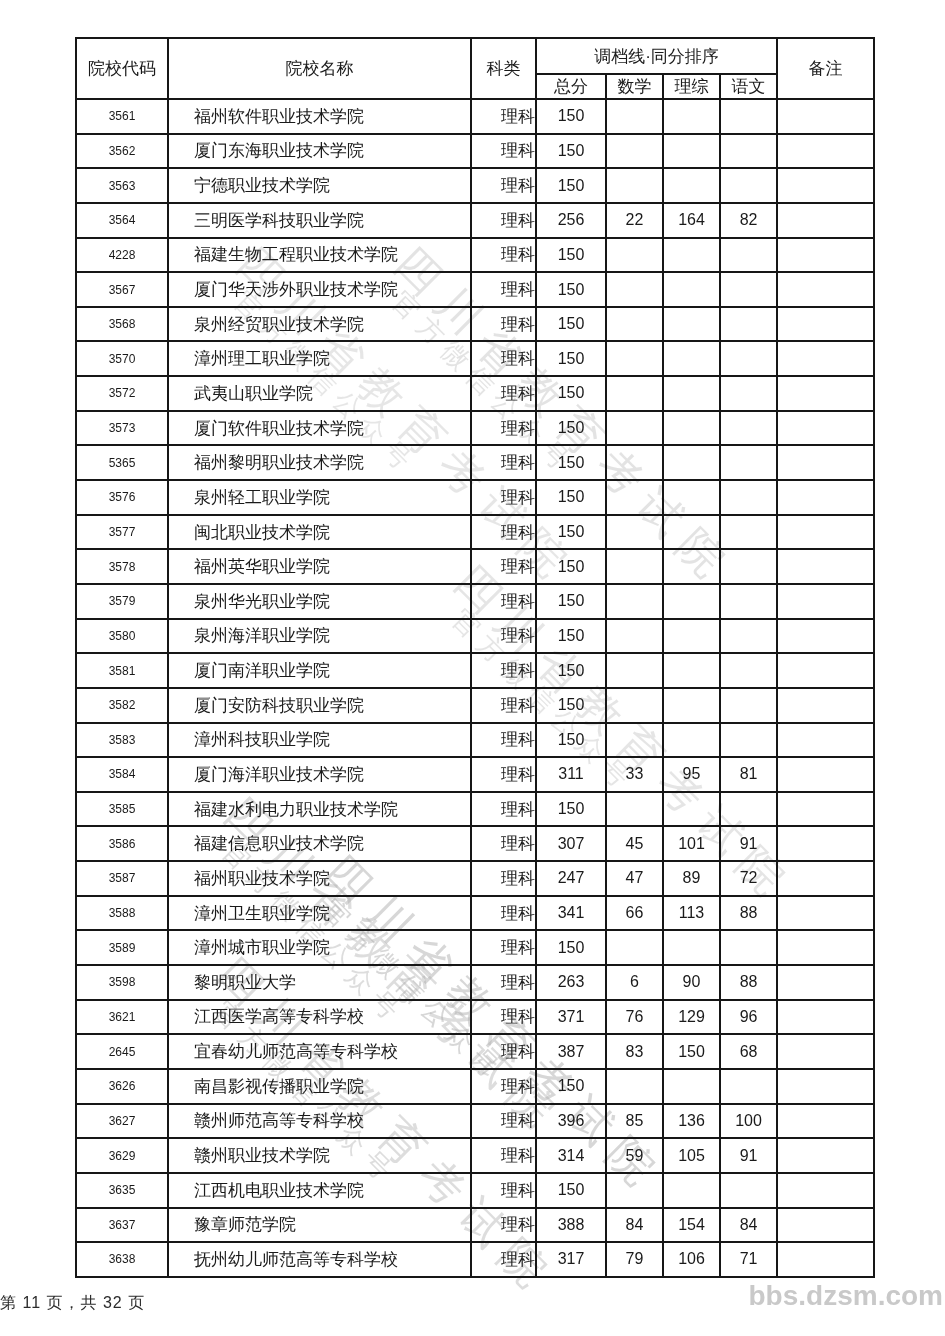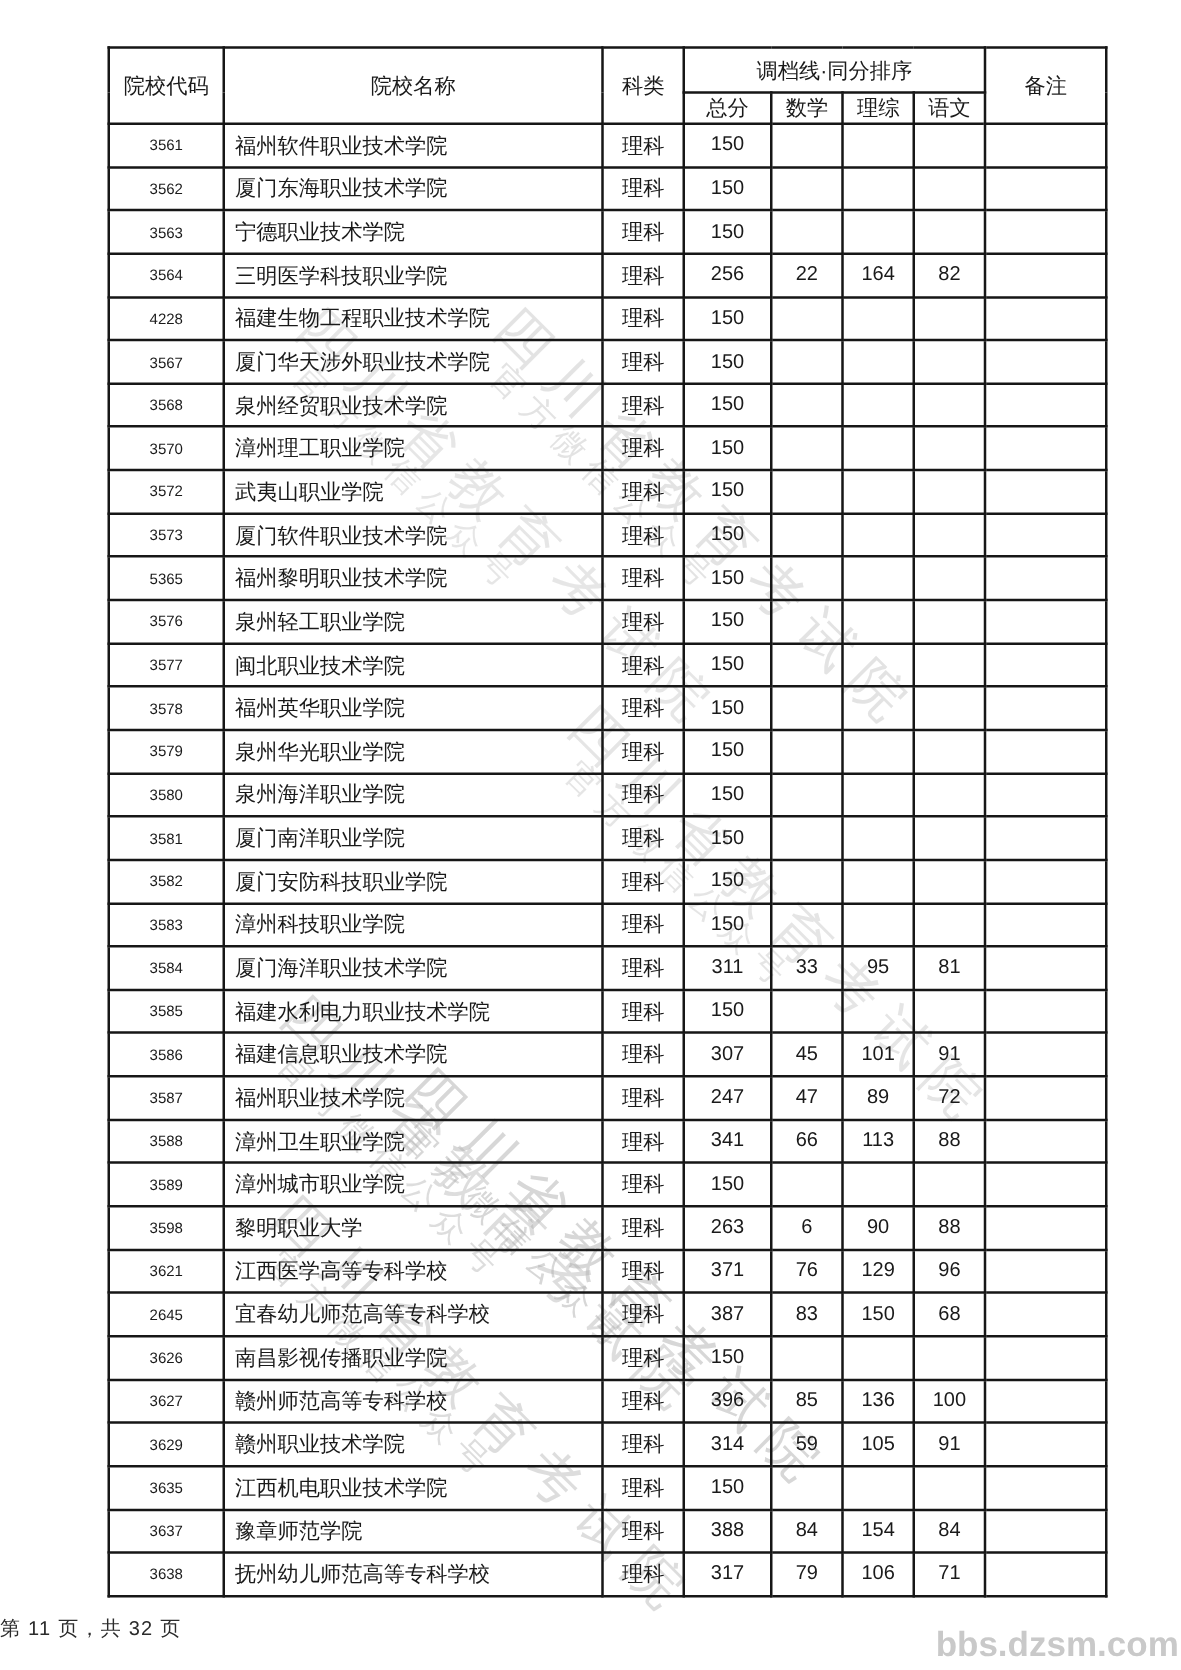--- a/index.html
+++ b/index.html
@@ -39,21 +39,21 @@
   .wm-1 { left: 420px; top: 238px; opacity: 0.34; }
   .wm-2 { left: 262px; top: 238px; opacity: 0.30; }
   .wm-3 { left: 480px; top: 556px; opacity: 0.32; }
   .wm-4 { left: 250px; top: 788px; opacity: 0.42; }
   .wm-5 { left: 350px; top: 846px; opacity: 0.50; }
   .wm-6 { left: 242px; top: 948px; opacity: 0.42; }
 
   
   table.scores {
     position: absolute;
-    left: 86px;
+    left: 75px;
     top: 37px;
     width: 798px;
     border-collapse: collapse;
     table-layout: fixed;
     z-index: 2;
     background: transparent;
   }
   table.scores th,
   table.scores td {
     border: 2px solid #161616;
@@ -65,41 +65,41 @@
   table.scores thead th {
     font-weight: normal;
     font-size: 17px;
     text-align: center;
   }
   tr.head-1 { height: 36px; }
   tr.head-2 { height: 25px; }
   tr.data-row { height: 34.65px; }
 
   td.c-code   { text-align: center; font-size: 12px; }
-  td.c-name   { text-align: left; font-size: 17px; padding-left: 8px; }
-  td.c-cat    { text-align: center; font-size: 17px; }
+  td.c-name   { text-align: left; font-size: 17px; padding-left: 25px; }
+  td.c-cat    { text-align: right; font-size: 17px; }
   td.c-num    { text-align: center; font-size: 16px; }
   td.c-remark { text-align: center; font-size: 16px; }
 
   
   .page-footer {
     position: absolute;
     left: 0;
     top: 1293px;
     width: 945px;
     text-align: left;
     font-size: 16px;
     color: #2b2b2b;
     letter-spacing: 1px;
     z-index: 2;
   }
   .corner-watermark {
     position: absolute;
     right: 2px;
-    bottom: 4px;
+    bottom: 24px;
     font-size: 28px;
     font-weight: bold;
     color: #c9c9c9;
     letter-spacing: 0px;
     z-index: 3;
   }
 </style>
 </head>
 <body>
 

